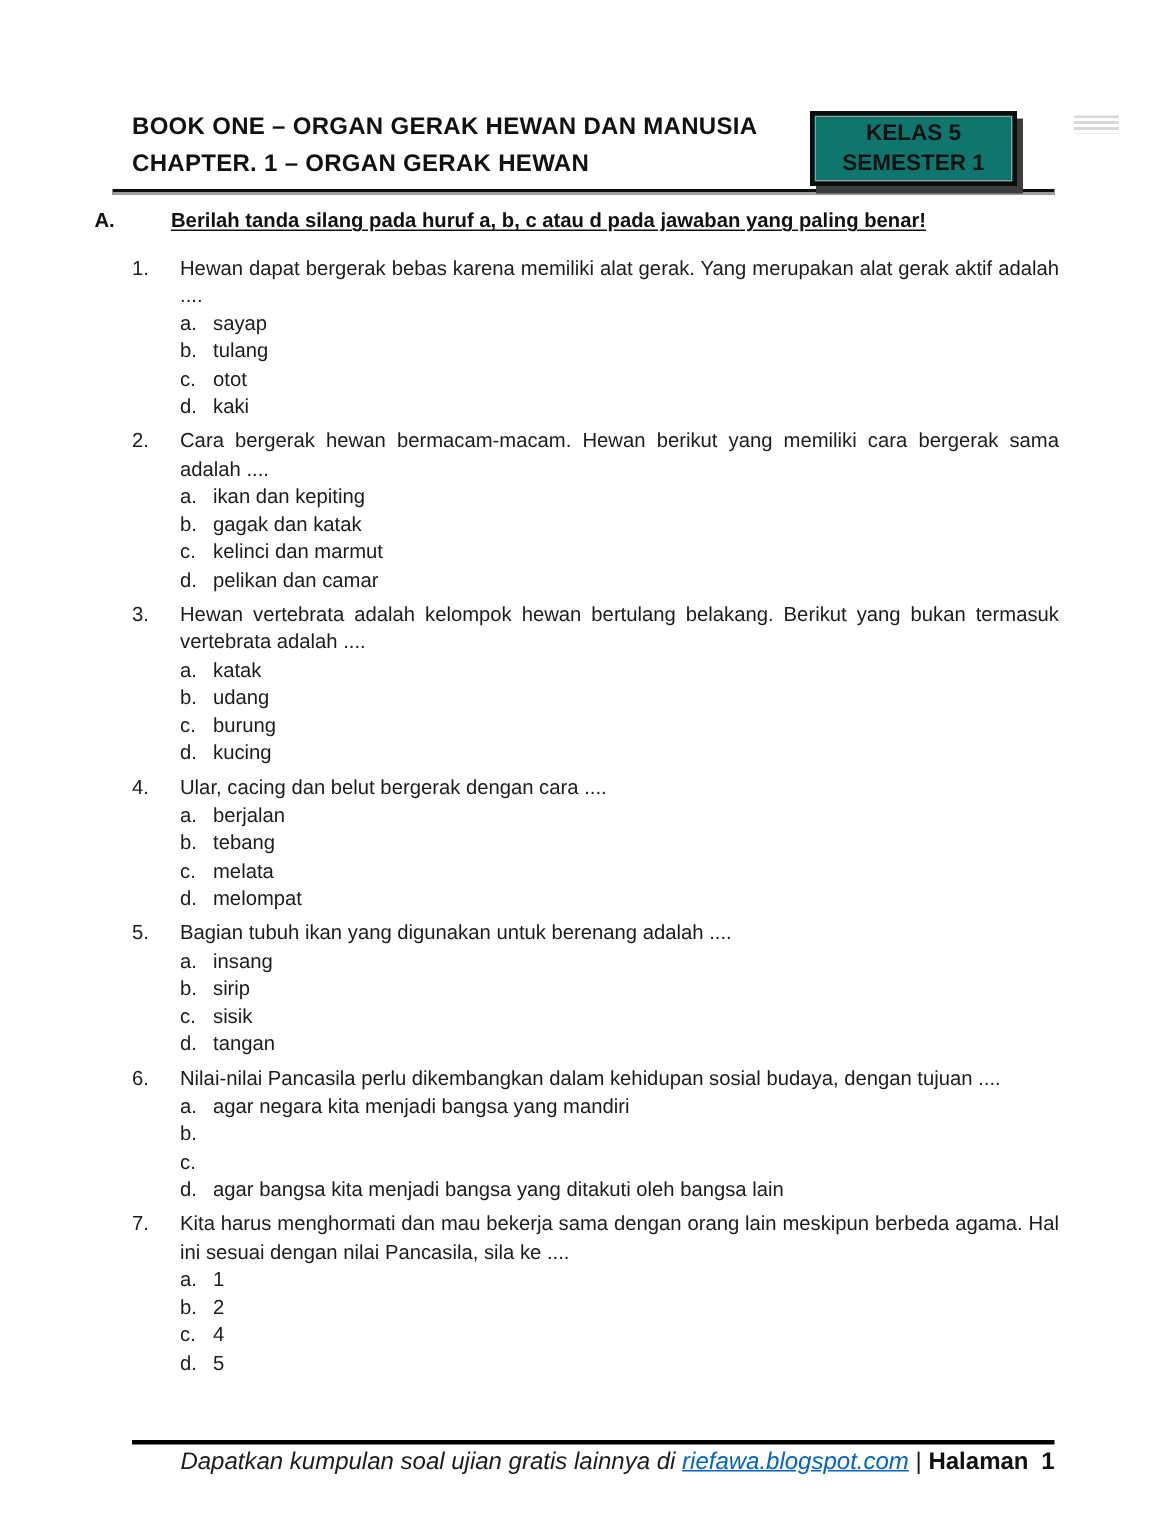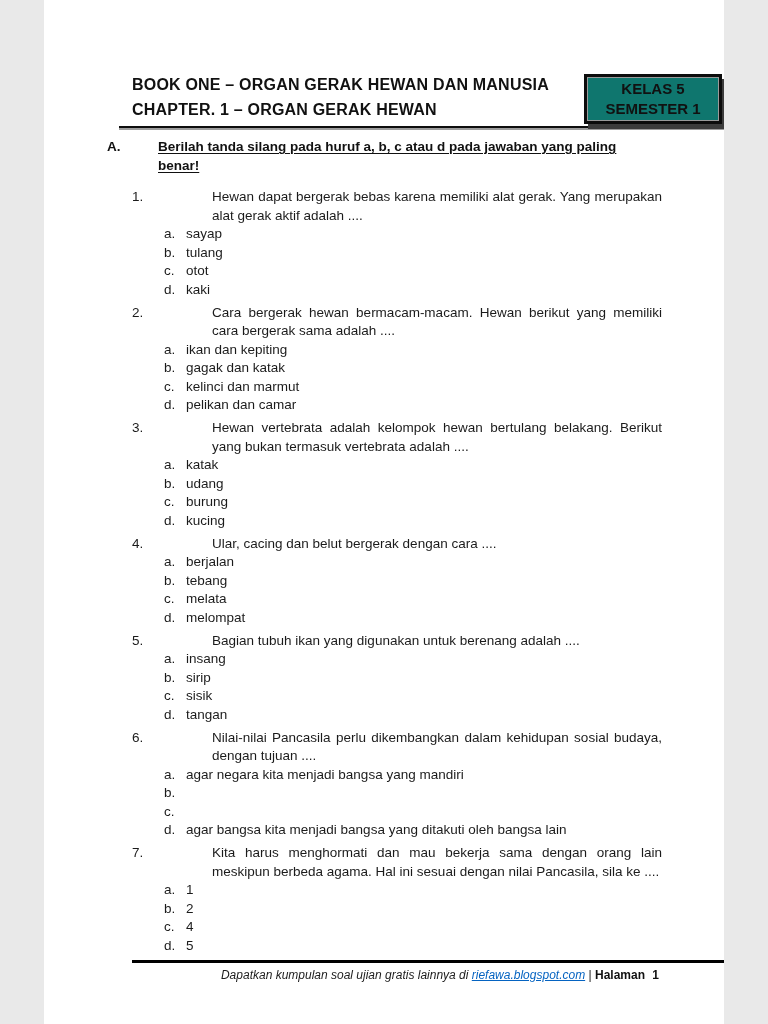--- a/index.html
+++ b/index.html
@@ -1,19 +1,19 @@
 <!DOCTYPE html>
 <html><head>
 <meta charset="utf-8">
 <style>
   * { margin:0; padding:0; box-sizing:border-box; }
   html,body { background:#e9e9e9; }
   .page {
     position:relative;
-    width:680px; height:1024px;
+    width:768px; height:1024px;
     background:#ffffff;
     margin:0 auto;
     font-family:"Liberation Sans", sans-serif;
     color:#1b1b1b;
     overflow:hidden;
   }
   
   .header-block { position:relative; height:126px; }
   .titles { position:absolute; left:88px; top:72px; }
   .title-line {
@@ -43,31 +43,31 @@
     display:flex; margin:8px 65px 0 63px;
     font-size:13.5px; font-weight:bold; line-height:18.5px; color:#111;
   }
   .sec-label { width:25px; flex:none; }
   .sec-instr { text-decoration:underline; text-underline-offset:2px;padding-left:26px; }
   
   .questions { margin:13px 62px 0 88px; }
   .question { display:flex; margin-bottom:4.5px; }
   .qnum { width:32px; flex:none; font-size:13.5px; line-height:18.5px; }
   .qbody { flex:1; min-width:0; }
-  .qtext { font-size:13.5px; line-height:18.5px; text-align:justify;margin-left:48px; }
+  .qtext { font-size:13.5px; line-height:18.5px; text-align:justify; }
   .option { display:flex; }
   .olet { width:22px; flex:none; font-size:13.5px; line-height:18.5px; }
   .otext { font-size:13.5px; line-height:18.5px; }
   
   .footer-rule {
     position:absolute; left:88px; top:960px; width:615px; height:3px; background:#000;
   }
   .footer-text {
     position:absolute; left:88px; right:65px; top:966px;
-    text-align:right; font-size:12px; line-height:18px; white-space:nowrap;
+    text-align:right; font-size:16px; line-height:18px; white-space:nowrap;
   }
   .f-note { font-style:italic; color:#1c1c1c; }
   .f-link { font-style:italic; color:#0563C1; text-decoration:underline; cursor:pointer; }
   .f-sep { color:#1c1c1c; }
   .f-page { font-weight:bold; color:#111; word-spacing:4px; }
 </style>
 </head>
 <body>
 
 <div class="page">

